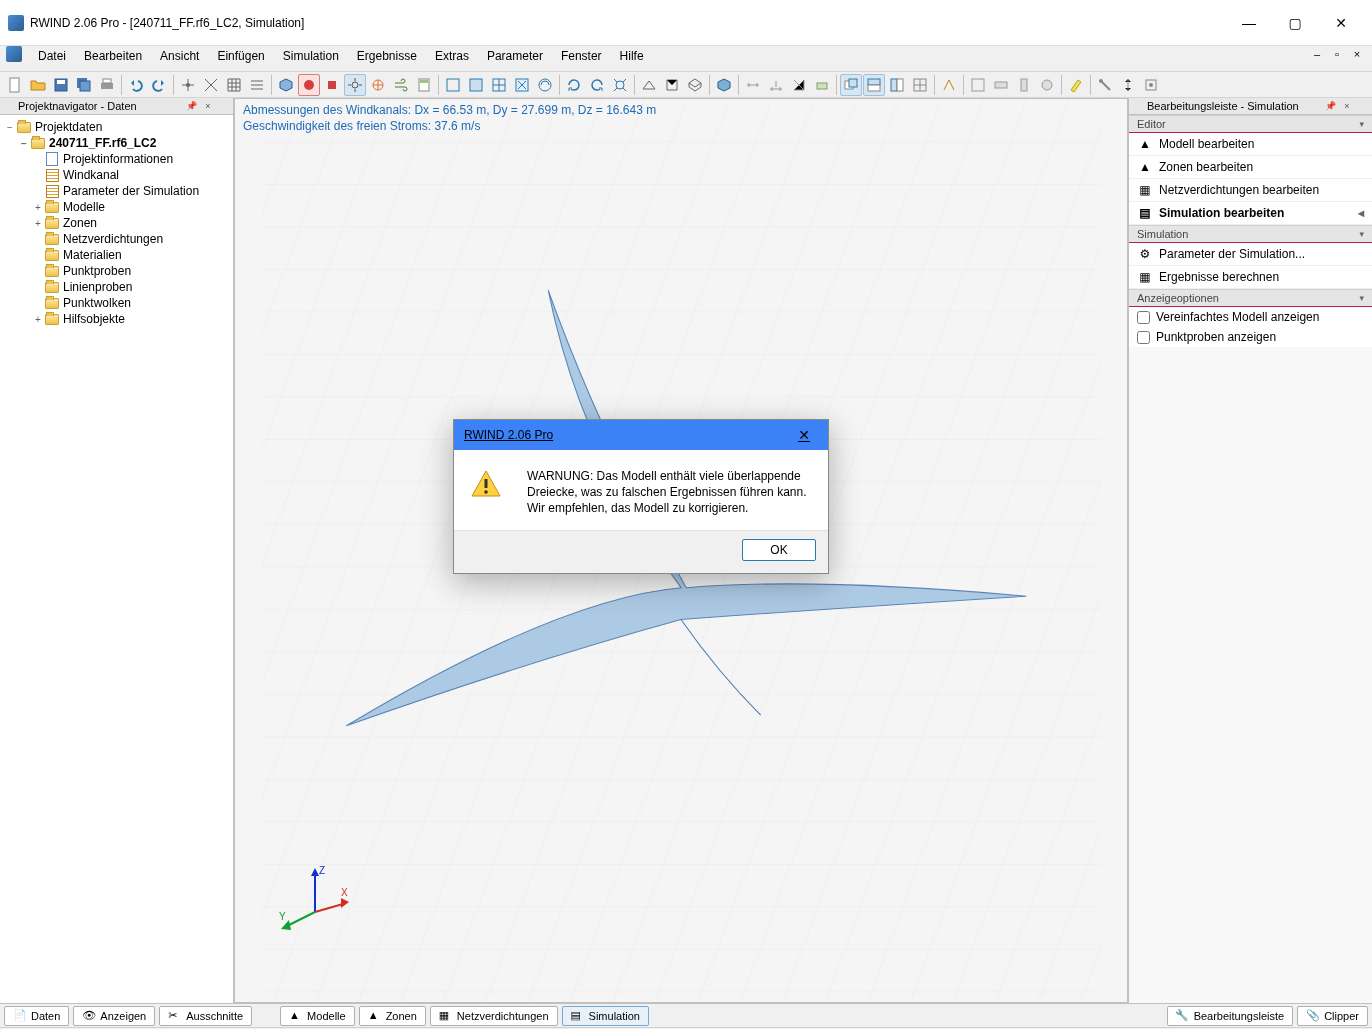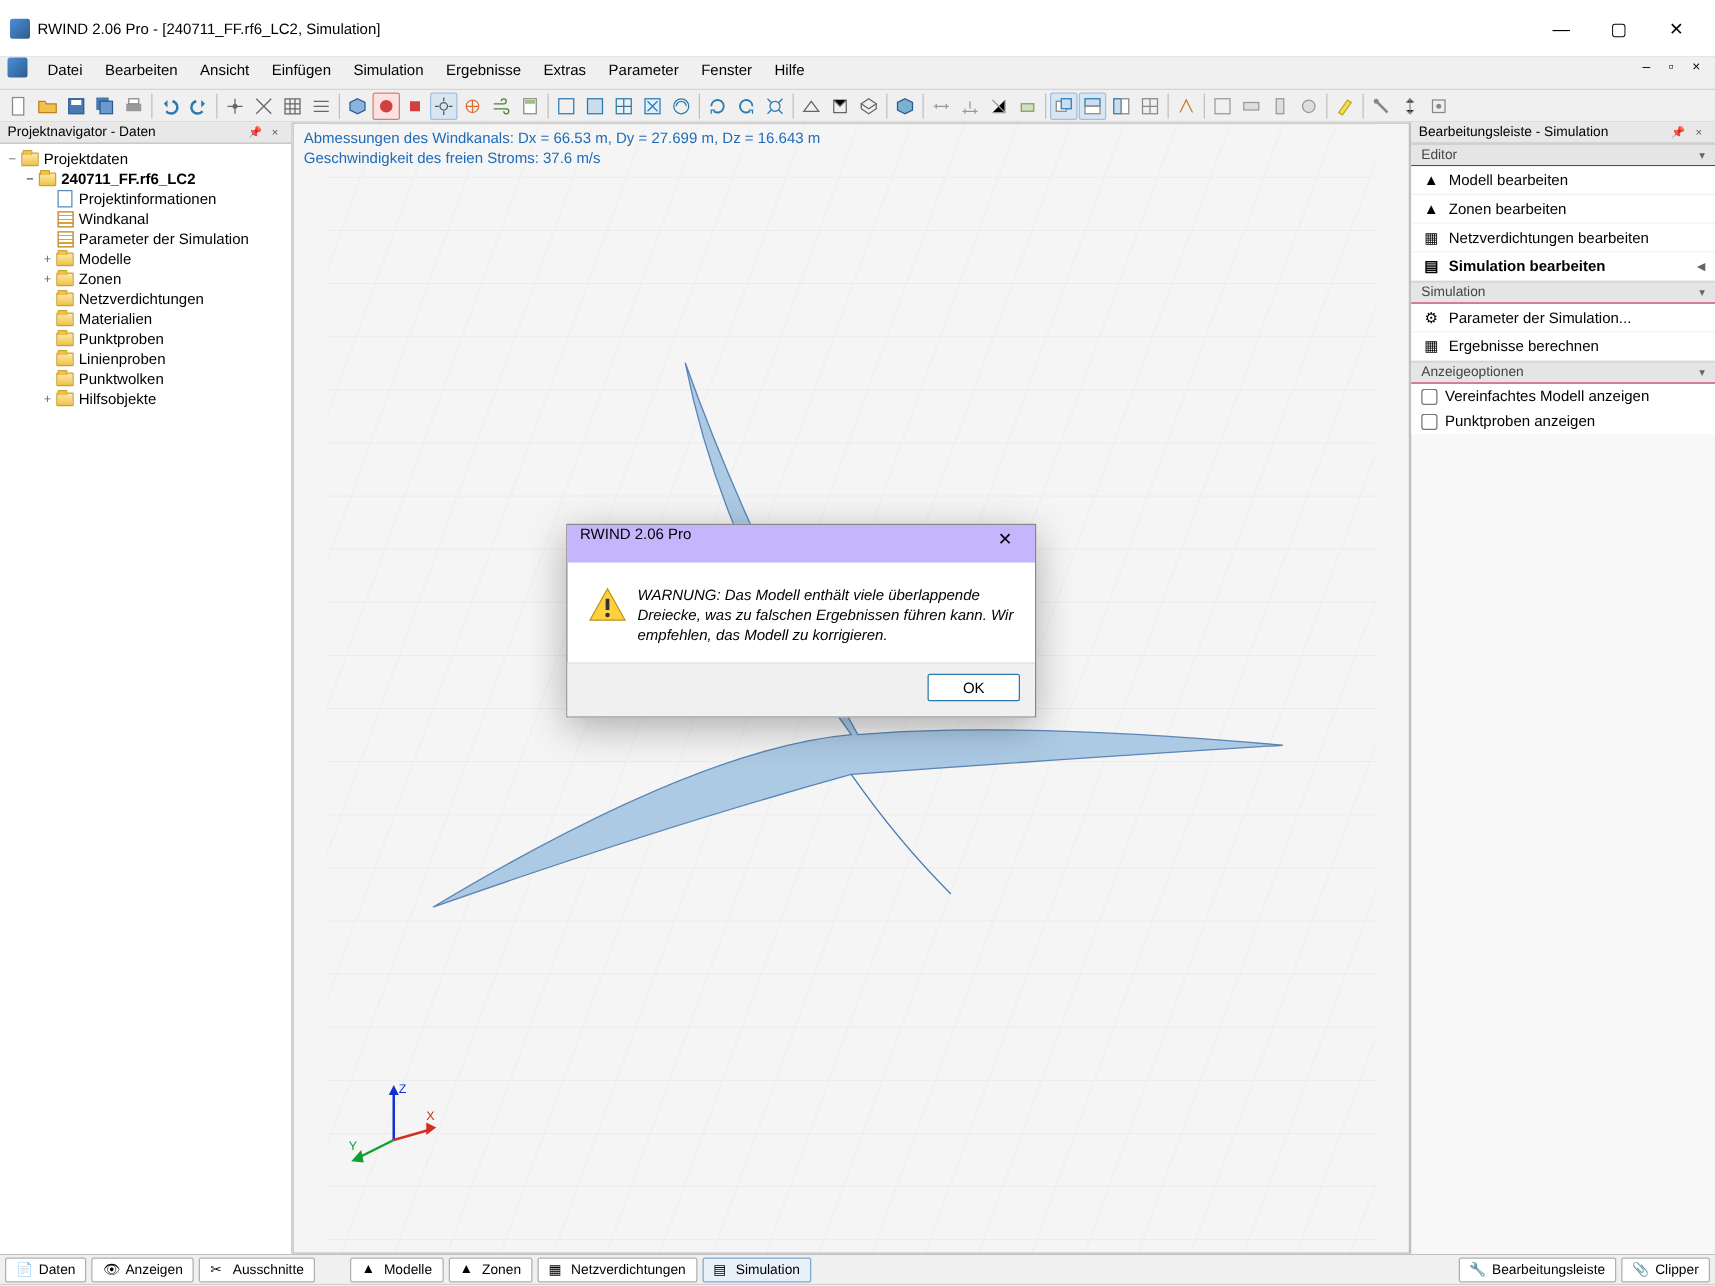--- a/index.html
+++ b/index.html
@@ -18,21 +18,21 @@
 .menubar .mdi-btn { width:18px; height:16px; display:flex; align-items:center; justify-content:center; }
 
 .toolbar { height: 26px; background: #f0f0f0; display: flex; align-items: center; padding: 2px 4px; border-bottom: 1px solid #d4d4d4; gap: 1px; }
 .toolbar .btn { width: 22px; height: 22px; display:flex; align-items:center; justify-content:center; border-radius:2px; position:relative; }
 .toolbar .sep { width:1px; height:20px; background:#c0c0c0; margin:0 2px; }
 .tb-ico { width:16px; height:16px; display:block; }
 
 .body-row { display:flex; height: calc(100% - 30px - 26px - 26px - 24px - 18px); }
 
 .left-panel { width: 234px; background:#fff; border-right:1px solid #c0c0c0; display:flex; flex-direction:column; }
-.panel-header { background:#e8e8e8; padding:2px 6px; font-size:11px; border-bottom:1px solid #c0c0c0; display:flex; align-items:center; }
+.panel-header { background:#e8e8e8; padding:2px 18px; font-size:11px; border-bottom:1px solid #c0c0c0; display:flex; align-items:center; }
 .panel-header .hdr-btns { margin-left:auto; display:flex; gap:2px; font-size:9px; color:#555; }
 .panel-header .hdr-btn { width:14px; text-align:center; cursor:pointer;}
 .tree { padding:4px 2px; flex:1; overflow:auto; }
 .tree-item { display:flex; align-items:center; padding:1px 0; white-space:nowrap; }
 .tree-item .exp { width:12px; text-align:center; color:#666; font-size:10px; cursor:pointer; }
 .tree-item .exp.blank { visibility:hidden; }
 .tree-item .ico { width:16px; height:14px; margin-right:3px; display:inline-flex; align-items:center; justify-content:center; }
 .tree-item.bold { font-weight:bold; }
 .indent-0 { padding-left: 2px; }
 .indent-1 { padding-left: 16px; }
@@ -59,24 +59,24 @@
 
 .bottom-tabs { height:24px; background:#f0f0f0; border-top:1px solid #c0c0c0; display:flex; align-items:center; padding:0 4px; gap:4px; }
 .btab { padding:2px 8px; border:1px solid #b0b0b0; background:#fff; border-radius:2px; display:flex; align-items:center; gap:4px; font-size:11px; }
 .btab.active { background:#e8f0fa; border-color:#7aa7d0;}
 .btab-group-right { margin-left:auto; display:flex; gap:4px; }
 
 .statusbar { height:18px; background:#f0f0f0; border-top:1px solid #d0d0d0; padding:1px 8px; font-size:11px; color:#333; display:flex; align-items:center;}
 
 .dialog-overlay { position:absolute; inset:0; display:flex; align-items:center; justify-content:center; pointer-events:none; }
 .dialog { width:376px; background:#fff; border:1px solid #888; box-shadow:0 8px 30px rgba(0,0,0,.3); pointer-events:auto; position:relative; top:-54px; left:-40px;}
-.dialog-header { height:30px; display:flex; align-items:flex-start; padding:0 10px; background:#c4b5fd; }
+.dialog-header { height:30px; display:flex; align-items:center; padding:0 10px; background:#3b82f6;text-decoration:underline; }
 .dialog-header .dtitle { flex:1; font-size:12px; }
 .dialog-header .dclose { width:28px; height:22px; display:flex; align-items:center; justify-content:center; font-size:14px; }
-.dialog-body { padding:18px 16px 14px 16px; display:flex; gap:8px;font-style:italic; }
+.dialog-body { padding:18px 16px 14px 16px; display:flex; gap:25px; }
 .dialog-body .warn-ico { width:32px; height:32px; flex-shrink:0; }
 .dialog-body .msg { font-size:12px; line-height:1.35; }
 .dialog-footer { padding:8px 12px 12px; background:#f0f0f0; display:flex; justify-content:flex-end; border-top:1px solid #e0e0e0;}
 .dialog-footer button { width:74px; height:22px; background:#fff; border:1px solid #2a7ab0; border-radius:2px; font-size:12px; }
 
 .small-ico { width:14px; height:14px; }
 </style>
 </head>
 <body>
 

